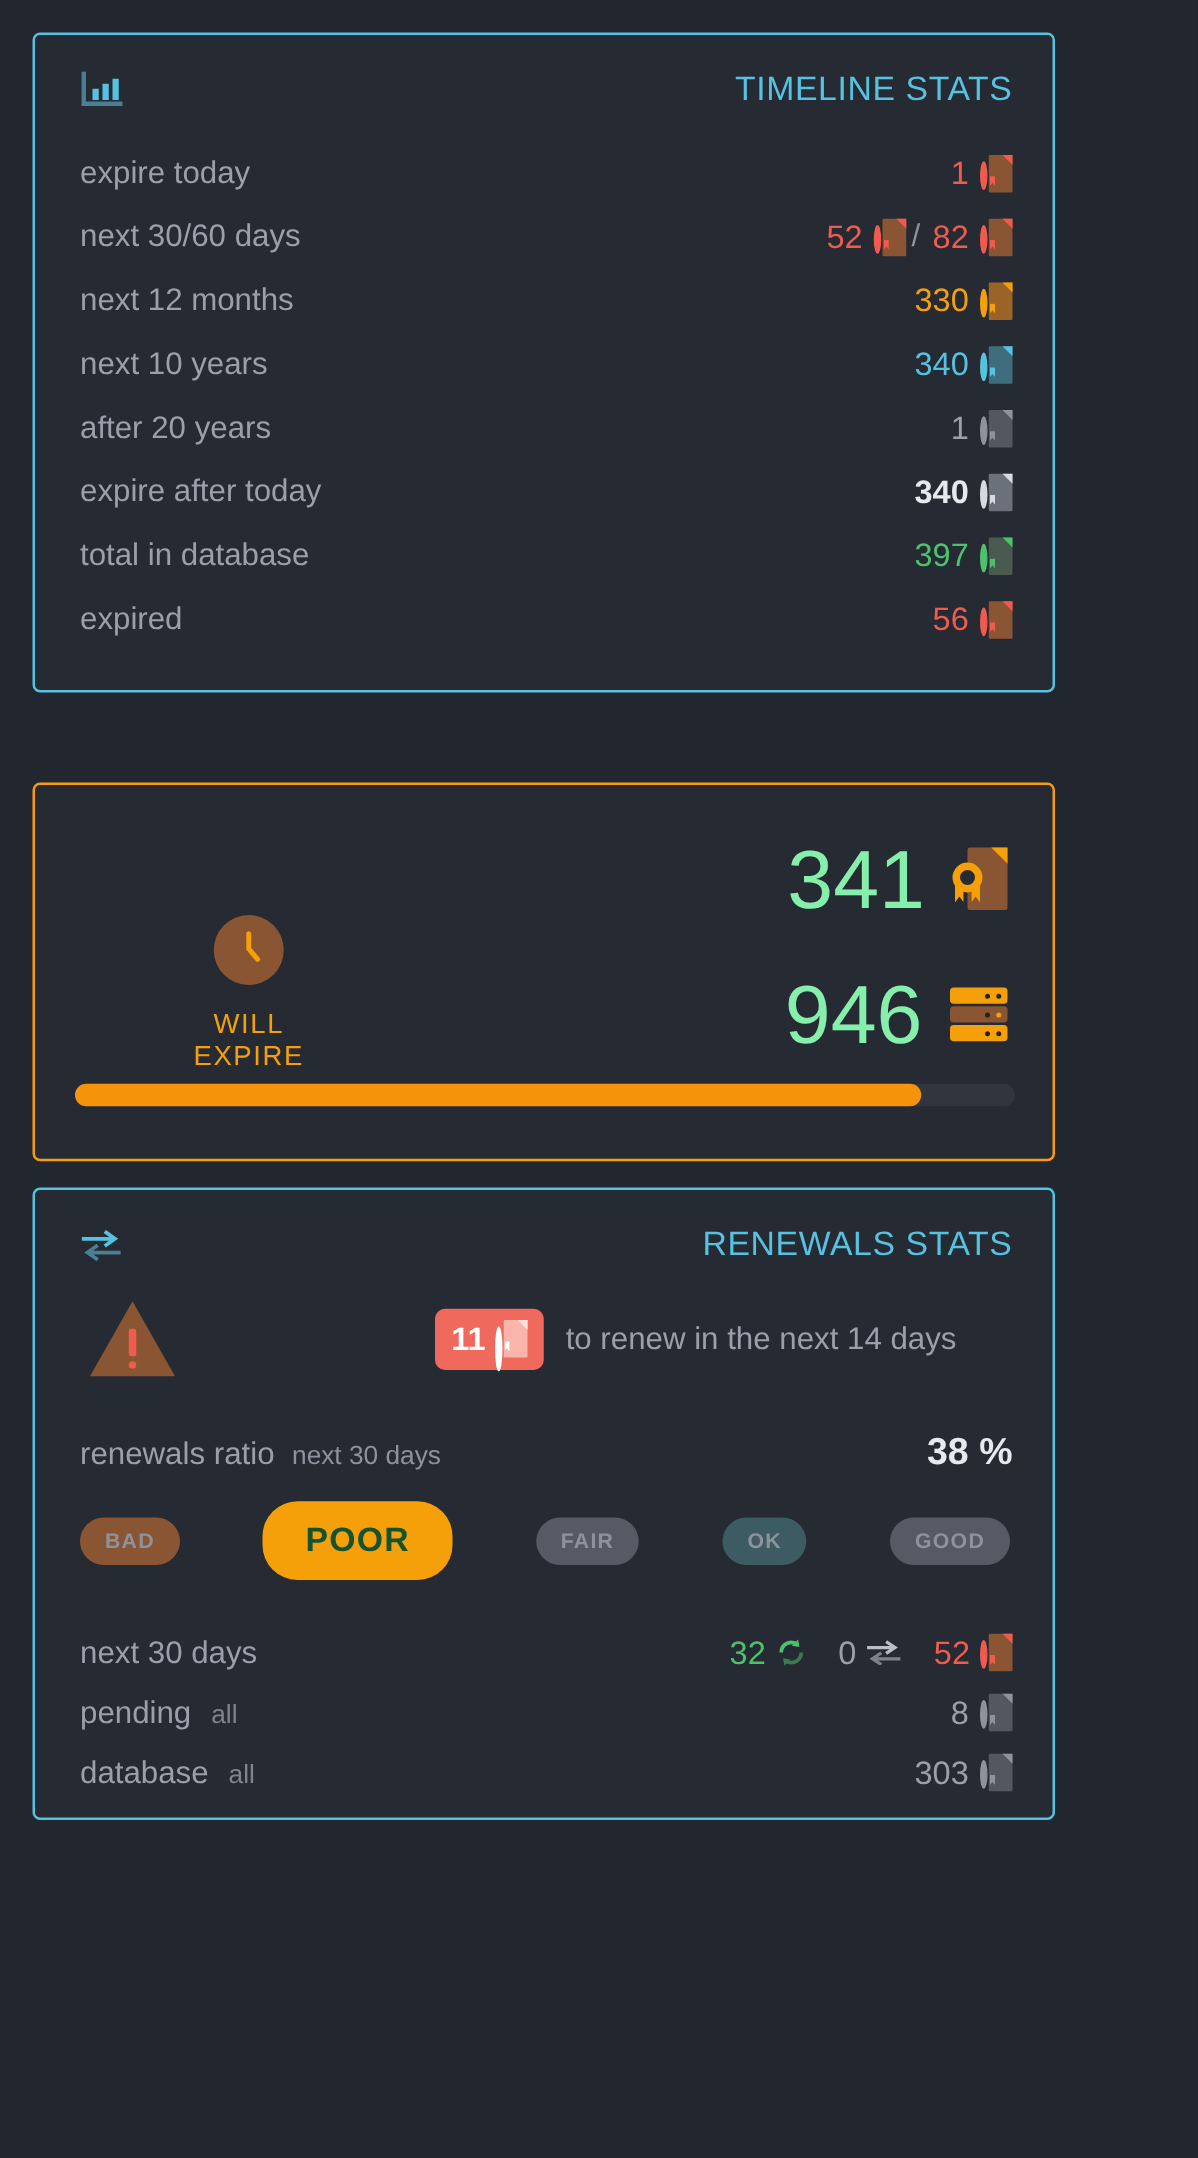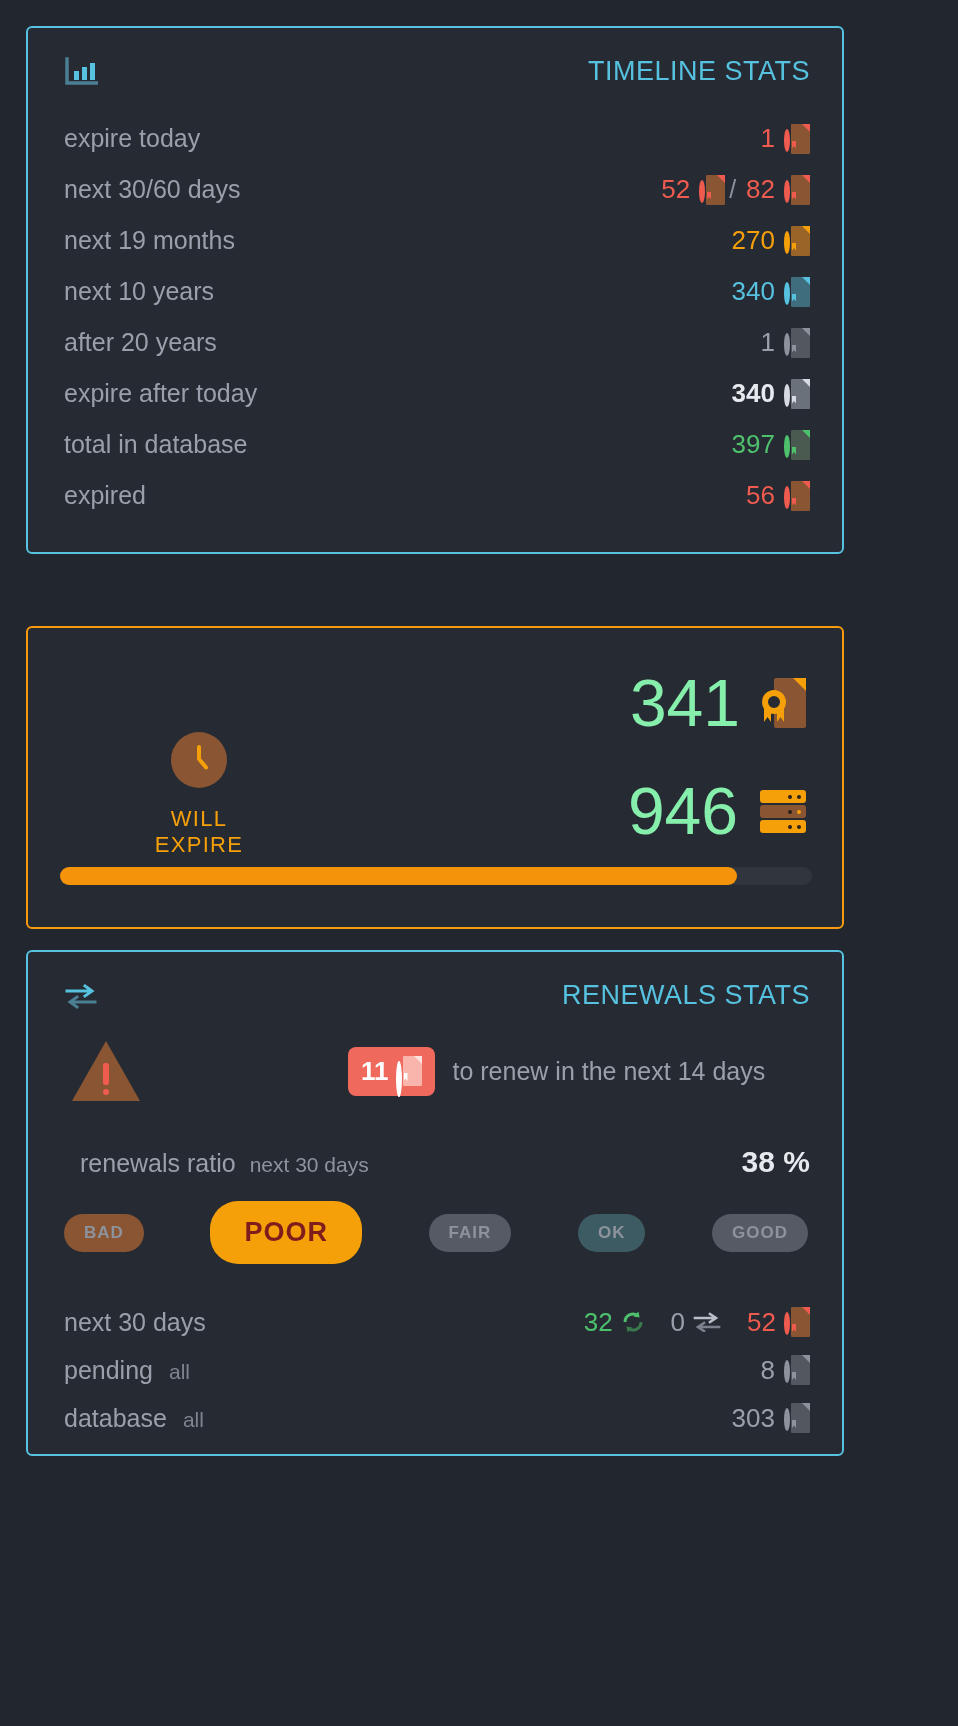--- a/index.html
+++ b/index.html
@@ -176,39 +176,39 @@
   }
   .badge-pill .cert { color: #ffc9c1; }
   .badge-pill .cert .doc  { background: #f9b5ab; }
   .badge-pill .cert .fold { border-top: 8px solid #ffe2dd; }
   .badge-pill .cert .seal .ring { border-color: #fff; background: #ef6a5d; }
   .badge-pill .cert .seal .tail::before,
   .badge-pill .cert .seal .tail::after { background: #fff; }
   .alert-text { color: #9aa0ab; font-size: 25px; margin-left: 18px; }
 
   .ratio-row {
-    display: flex; align-items: baseline; padding: 44px 32px 0 52px; text-align: center;
+    display: flex; align-items: baseline; padding: 44px 32px 0 36px; text-align: center;
   }
   .ratio-label { font-size: 25px; color: #9aa0ab; }
   .ratio-sub   { font-size: 21px; color: #8c939e; margin-left: 14px; }
   .ratio-val   { margin-left: auto; font-size: 30px; color: #e6e9ee; font-weight: 700; }
 
   .pill-row {
     display: flex; align-items: center; justify-content: space-between;
     padding: 22px 34px 0 36px;
   }
   .pill {
     border-radius: 22px; font-size: 17px; font-weight: 700; letter-spacing: 1px;
     padding: 9px 20px; color: #8d939d;
   }
   .pill.bad    { background: #8a5532; }
   .pill.fair   { background: #555a64; }
   .pill.ok     { background: #3d5b63; }
   .pill.good   { background: #555a64; }
-  .pill.active { background: #f5a009; color: #7f1d1d; font-size: 27px; padding: 16px 34px; border-radius: 28px; }
+  .pill.active { background: #f5a009; color: #14532d; font-size: 27px; padding: 16px 34px; border-radius: 28px; }
 
   .bottom-rows { padding: 34px 32px 0 36px; }
   .bottom-rows .row { height: 48px; }
   .bottom-rows .label-sub { font-size: 21px; color: #7e848e; margin-left: 16px; }
 
   .ico-refresh { display:inline-block; width: 24px; height: 24px; vertical-align: middle; }
   .ico-swap    { display:inline-block; width: 28px; height: 20px; vertical-align: middle; }
   .triplet { display: inline-flex; align-items: center; }
   .triplet .grp { display: inline-flex; align-items: center; gap: 8px; margin-left: 26px; }
   .triplet .grp:first-child { margin-left: 0; }
@@ -250,22 +250,22 @@
           </span>
           <span class="sep">/</span>
           <span class="val v-red">82</span>
           <span class="cert" style="color: rgb(240, 91, 79);">
             <span class="doc" style="background:#8a5532"></span>
             <span class="fold" style="border-top:8px solid #f05b4f"></span>
             <span class="seal"><span class="ring"></span><span class="tail"></span></span>
           </span>
         </div>
         <div class="row">
-          <span class="label">next 19 months</span>
-          <span class="val v-orange">270</span>
+          <span class="label">next 12 months</span>
+          <span class="val v-orange">330</span>
           <span class="cert" style="color: rgb(245, 160, 9);">
             <span class="doc" style="background:#9a6327"></span>
             <span class="fold" style="border-top:8px solid #f5a009"></span>
             <span class="seal"><span class="ring"></span><span class="tail"></span></span>
           </span>
         </div>
         <div class="row">
           <span class="label">next 10 years</span>
           <span class="val v-blue">340</span>
           <span class="cert" style="color: rgb(86, 194, 224);">

